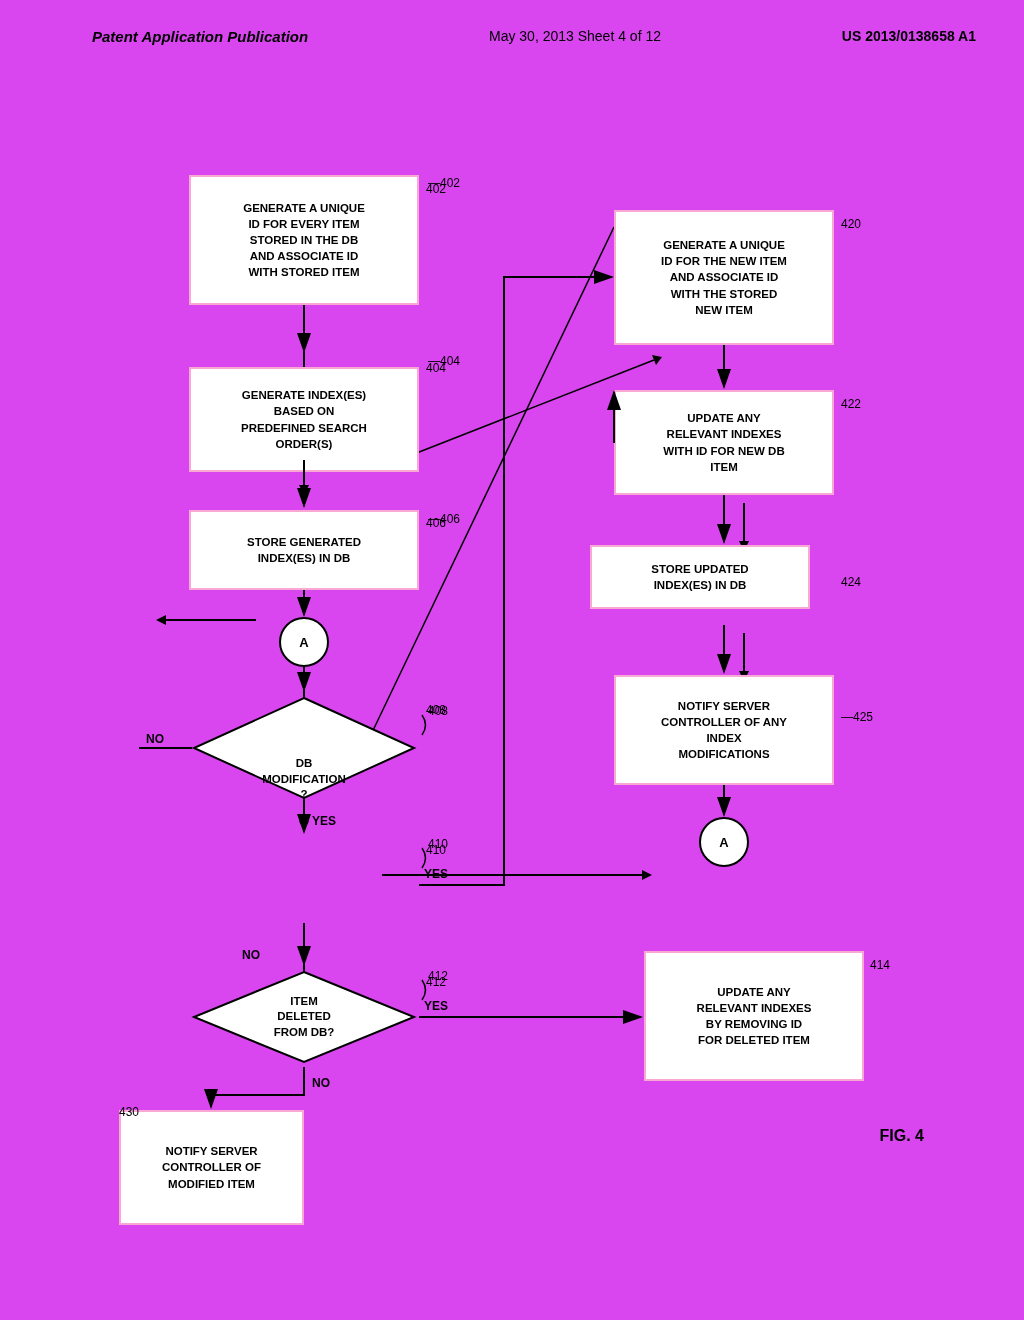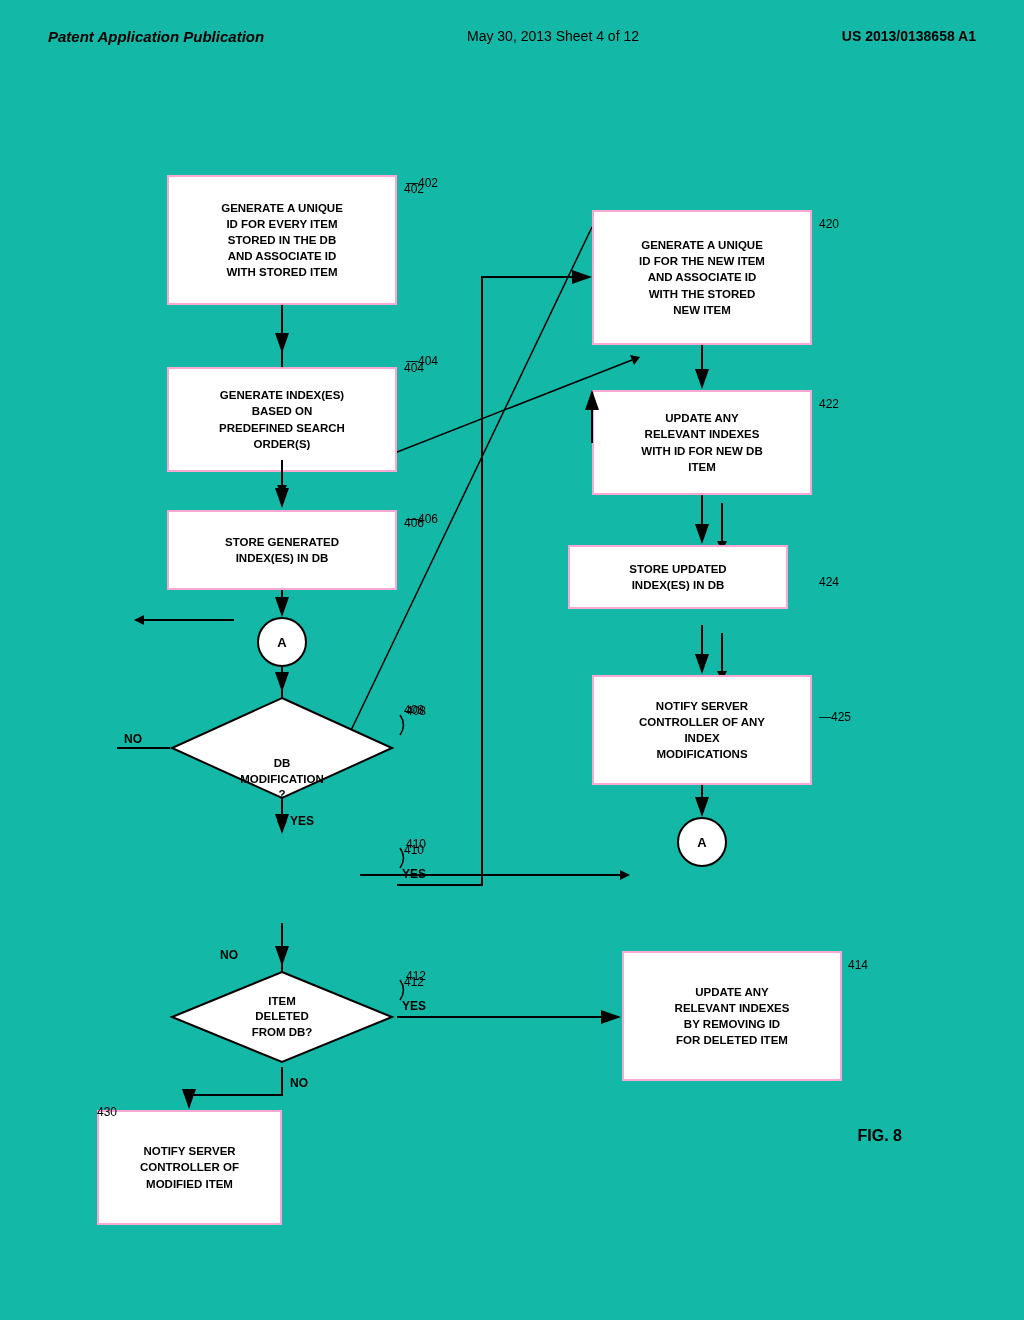--- a/index.html
+++ b/index.html
@@ -7,22 +7,23 @@
       background: #fff;
       font-family: Arial, sans-serif;
       width: 1024px;
       min-height: 1320px;
       position: relative;
       overflow: hidden;
     }
     .page {
       width: 1024px;
       min-height: 1320px;
-      background: #14b8a6;
+      background: #d946ef;
       position: relative;
+      padding-left: 44px;
     }
     .header {
       display: flex;
       justify-content: space-between;
       align-items: flex-start;
       padding: 28px 48px 10px 48px;
       border-bottom: none;
     }
     .header-left {
       font-size: 15px;
@@ -263,21 +264,21 @@
 
     <div class="box" style="left:560px; top:896px; width:220px; height:130px; white-space:pre-line;">
       <span>UPDATE ANY
 RELEVANT INDEXES
 BY REMOVING  ID
 FOR DELETED ITEM</span>
     </div>
     <span class="ref-num" style="left:786px; top:903px;">414</span>
 
     <div class="fig-label" style="right:60px; bottom:80px;">
-      <span>FIG. 8</span>
+      <span>FIG. 4</span>
     </div>
 
     <svg style="position:absolute;top:0;left:0;width:100%;height:100%;pointer-events:none;">
 
       <defs>
         <marker id="arrow" markerWidth="10" markerHeight="7" refX="9" refY="3.5" orient="auto">
           <polygon points="0 0, 10 3.5, 0 7" fill="#000"></polygon>
         </marker>
       </defs>
 

